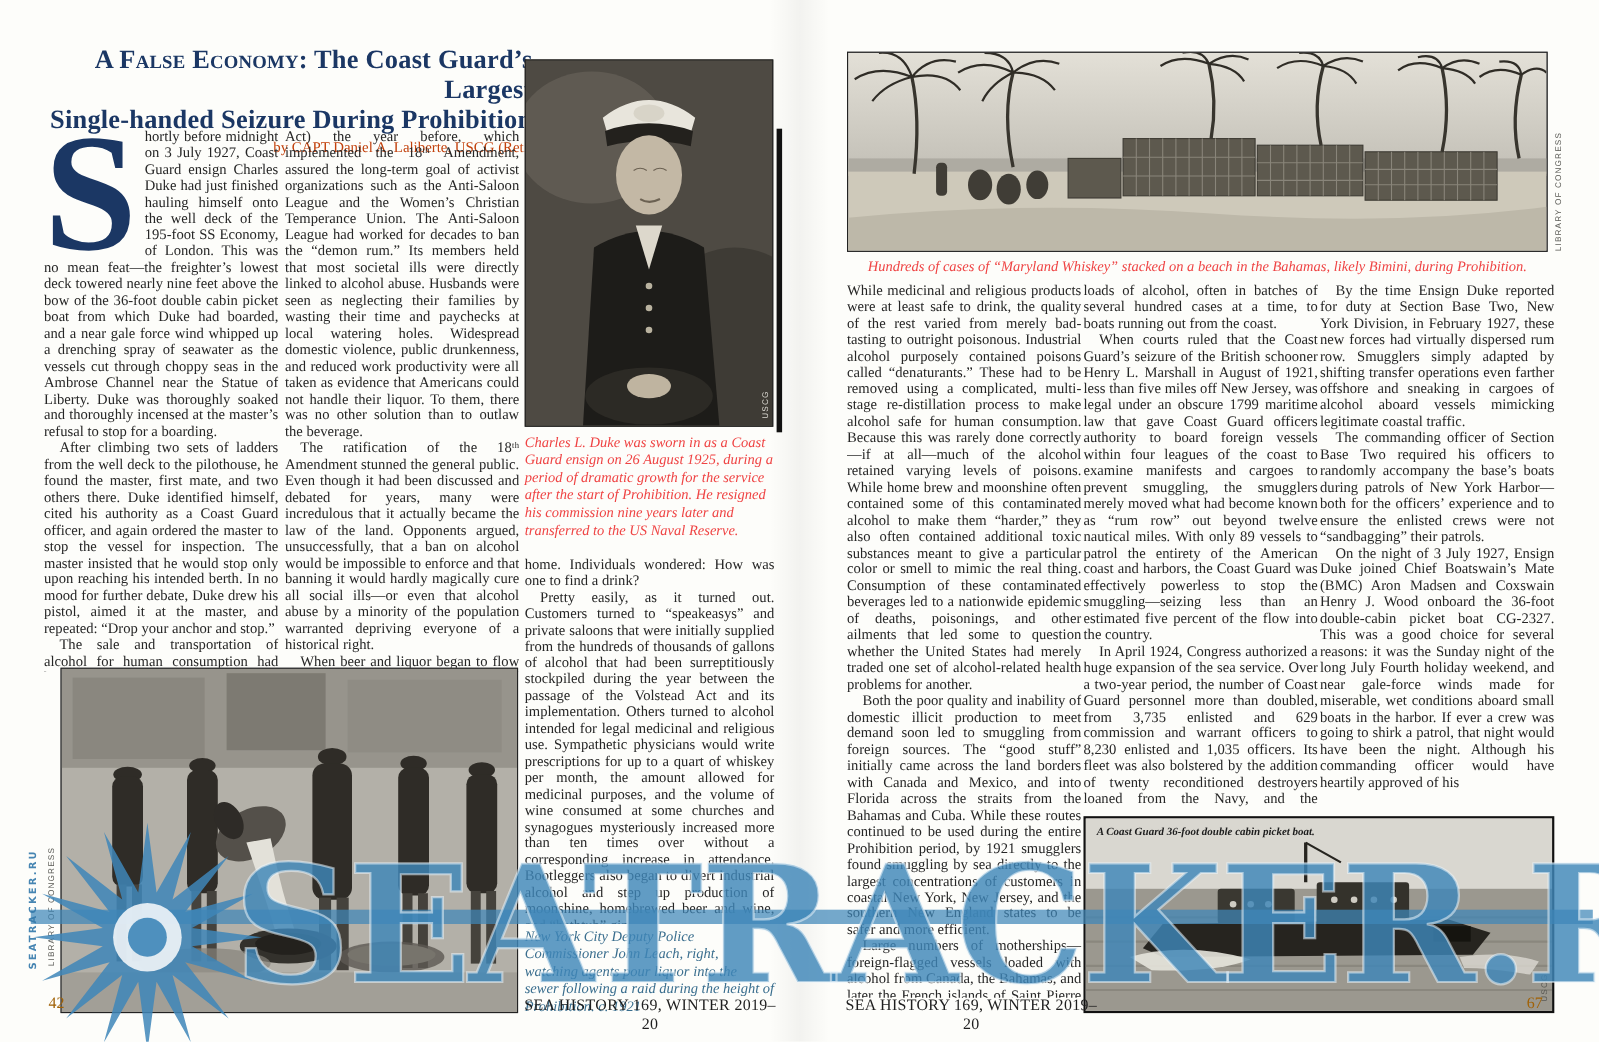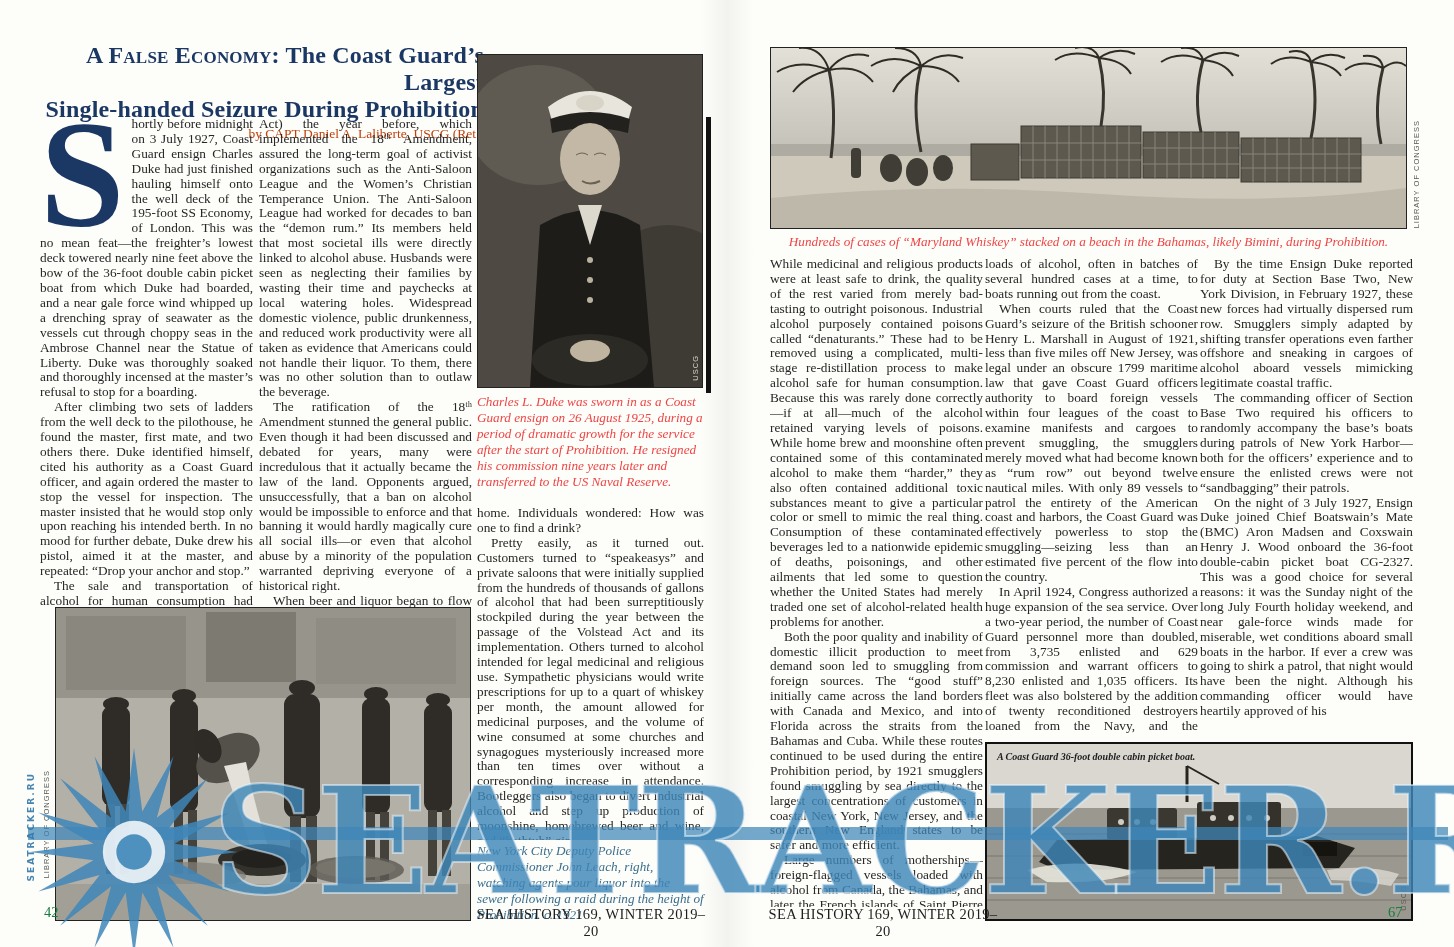--- a/index.html
+++ b/index.html
@@ -43,21 +43,21 @@
   }
   .vcredit.onphoto { color:#d9d7d0; }
 
   .boat-caption {
     font-weight:700; font-style:italic; font-size:10px; color:#1d1d1d;
     padding:7px 0 0 10px;
   }
 
   
   .footer { font-size:14.5px; letter-spacing:.3px; color:#1e1e1e; text-align:center; }
-  .pagenum { font-size:14.5px; color:#15803d; }
+  .pagenum { font-size:14.5px; color:#a16207; }
 
   
   .wm { pointer-events:none; }
   .wm-text {
     left:212px; top:766px; width:1245px; height:165px;
     font-family:"DejaVu Serif", serif; font-weight:700;
     font-size:148px; line-height:150px; letter-spacing:-3px;
     color:rgba(62,134,184,.82);
     -webkit-text-stroke:2px rgba(235,244,249,.55);
     white-space:nowrap;

